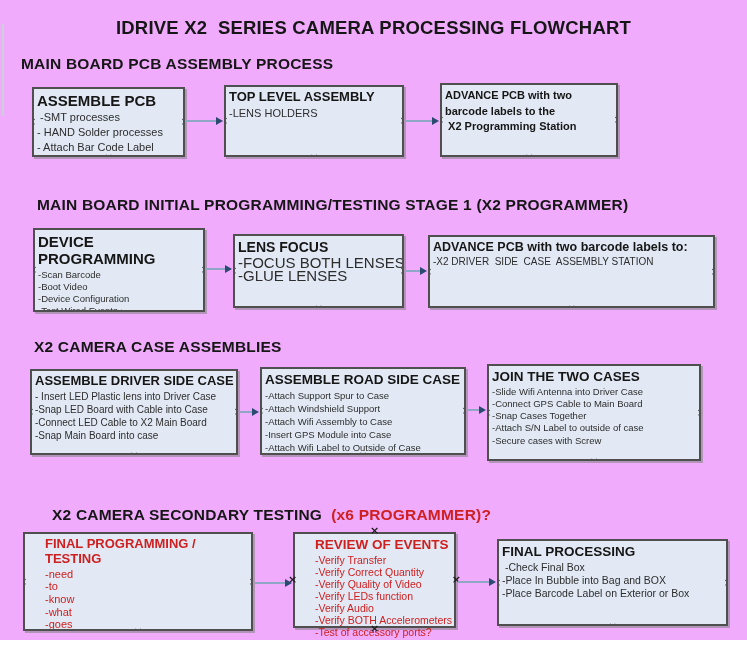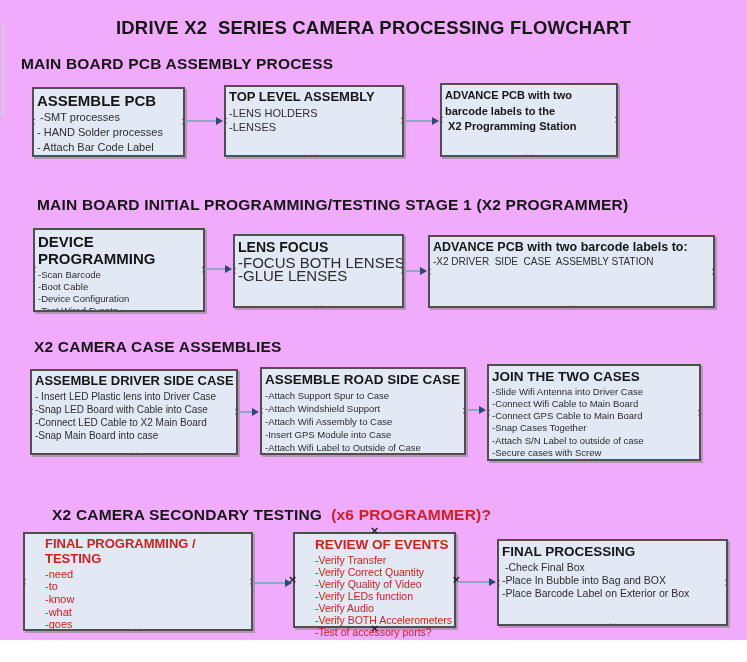--- a/index.html
+++ b/index.html
@@ -120,21 +120,20 @@
   </div>
 
   <div class="box" id="bx-a2">
     <span class="cp cp-t">×</span>
     <span class="cp cp-b">×</span>
     <span class="cp cp-l">×</span>
     <span class="cp cp-r">×</span>
     <div class="box-title">TOP LEVEL ASSEMBLY</div>
     <ul class="box-lines">
       <li>-LENS HOLDERS</li>
-      <li>-LENSES</li>
     </ul>
   </div>
 
   <div class="box" id="bx-a3">
     <span class="cp cp-t">×</span>
     <span class="cp cp-b">×</span>
     <span class="cp cp-l">×</span>
     <span class="cp cp-r">×</span>
     <div class="box-title">ADVANCE PCB with two
 barcode labels to the
@@ -142,21 +141,21 @@
   </div>
 
   <div class="box" id="bx-b1">
     <span class="cp cp-t">×</span>
     <span class="cp cp-b">×</span>
     <span class="cp cp-l">×</span>
     <span class="cp cp-r">×</span>
     <div class="box-title">DEVICE PROGRAMMING</div>
     <ul class="box-lines">
       <li>-Scan Barcode</li>
-      <li>-Boot Cable</li>
+      <li>-Boot Video</li>
       <li>-Device Configuration</li>
       <li>-Test Wired Events</li>
 
     </ul>
   </div>
 
   <div class="box" id="bx-b2">
     <span class="cp cp-t">×</span>
     <span class="cp cp-b">×</span>
     <span class="cp cp-l">×</span>
@@ -209,21 +208,20 @@
   </div>
 
   <div class="box" id="bx-c3">
     <span class="cp cp-t">×</span>
     <span class="cp cp-b">×</span>
     <span class="cp cp-l">×</span>
     <span class="cp cp-r">×</span>
     <div class="box-title">JOIN THE TWO CASES</div>
     <ul class="box-lines">
       <li>-Slide Wifi Antenna into Driver Case</li>
-      <li>-Connect Wifi Cable to Main Board</li>
       <li>-Connect GPS Cable to Main Board</li>
       <li>-Snap Cases Together</li>
       <li>-Attach S/N Label to outside of case</li>
       <li>-Secure cases with Screw</li>
     </ul>
   </div>
 
   <div class="box red" id="bx-d1">
     <span class="cp cp-t">×</span>
     <span class="cp cp-b">×</span>

